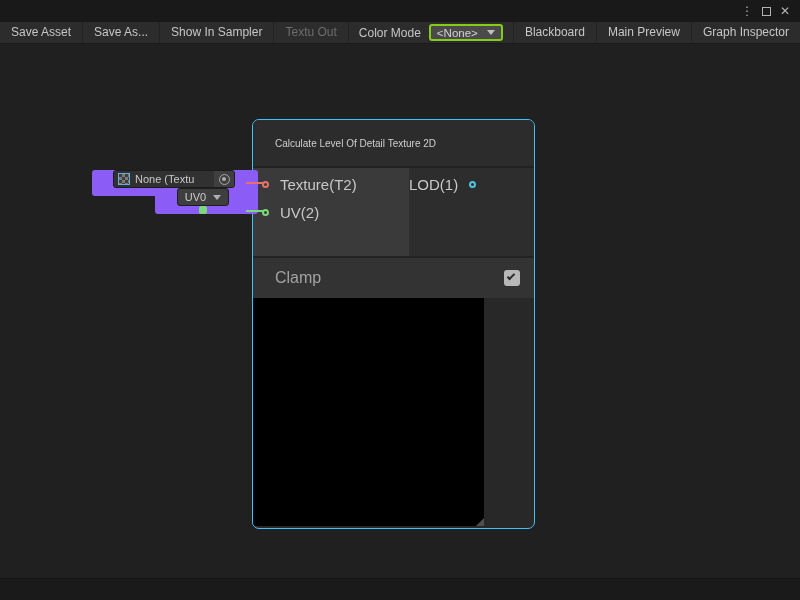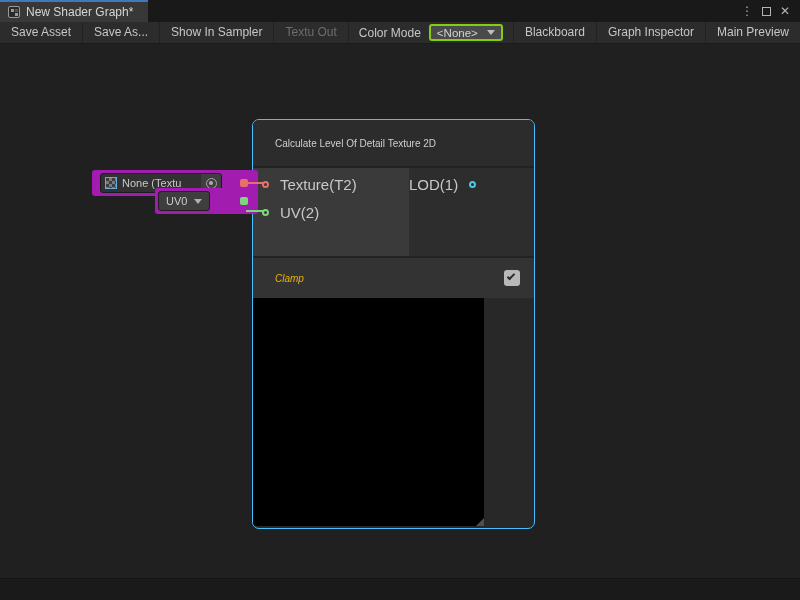--- a/index.html
+++ b/index.html
@@ -30,21 +30,21 @@
 
   
   .canvas { position:relative; flex:1; background:#202020; overflow:hidden; }
 
   
   .wire { position:absolute; height:2px; z-index:6; }
   .wire.red { background:#E8706B; left:246px; top:138px; width:17px; }
   .wire.green { background:#7BD87B; left:246px; top:166px; width:17px; }
 
   
-  .inline-widget { position:absolute; background:#a21caf; border-radius:3px; display:flex; align-items:center; justify-content:space-between; z-index:5; }
+  .inline-widget { position:absolute; background:#8b5cf6; border-radius:3px; display:flex; align-items:center; justify-content:space-between; z-index:5;flex-direction:column; }
   .w-texture { left:92px; top:126px; width:166px; height:26px; padding:0 10px 0 8px; }
   .w-uv { left:155px; top:144px; width:103px; height:26px; padding:0 10px 0 3px; }
   .obj-field { display:flex; align-items:center; height:20px; width:122px; background:#313131; border:1px solid #1c1c1c; border-radius:3px; overflow:hidden; cursor:pointer; }
   .checker-icon { width:12px; height:12px; margin:0 5px 0 4px; flex:0 0 auto; border:1px solid #62AEDC;
     background-image:linear-gradient(45deg,#7a7a7a 25%,transparent 25%,transparent 75%,#7a7a7a 75%),linear-gradient(45deg,#7a7a7a 25%,#3e3e3e 25%,#3e3e3e 75%,#7a7a7a 75%);
     background-size:6px 6px; background-position:0 0,3px 3px; }
   .obj-text { font-size:11px; color:#c8c8c8; white-space:nowrap; overflow:hidden; flex:1; }
   .picker-seg { width:20px; height:20px; background:#3f3f3f; border-radius:0 3px 3px 0; display:flex; align-items:center; justify-content:center; flex:0 0 auto; cursor:pointer; }
   .picker-icon { width:11px; height:11px; border:1.5px solid #a8a8a8; border-radius:50%; position:relative; }
   .picker-icon::after { content:""; position:absolute; left:50%; top:50%; width:3.5px; height:3.5px; margin:-1.75px 0 0 -1.75px; background:#a8a8a8; border-radius:50%; }
@@ -65,62 +65,58 @@
   .ports-out { flex:1; background:#2d2d2d; padding-top:2px; }
   .port-row { height:28px; display:flex; align-items:center; gap:11px; padding-left:9px; }
   .port-row.out { padding-left:0; padding-right:10px; }
   .port-ring { width:7px; height:7px; border-radius:50%; border:2px solid #bbb; flex:0 0 auto; cursor:crosshair; }
   .port-ring.red { border-color:#E8706B; }
   .port-ring.green { border-color:#7BD87B; }
   .port-ring.gray { border-color:#BBBBBB; }
   .port-ring.cyan { border-color:#4FC4DC; }
   .port-label { font-size:15px; color:#c8c8c8; white-space:nowrap; }
   .clamp-row { height:42px; background:#333333; border-top:2px solid #232323; display:flex; align-items:center; padding:0 14px 0 22px; }
-  .clamp-label { flex:1; font-size:10px; color:#eab308;font-style:italic; }
+  .clamp-label { flex:1; font-size:16px; color:#a3a3a3; }
   .checkbox { width:16px; height:16px; background:#b8b8b8; border-radius:3px; position:relative; cursor:pointer; flex:0 0 auto; }
   .checkbox .check { position:absolute; left:3px; top:4px; width:8px; height:4px; border-left:2px solid #2a2a2a; border-bottom:2px solid #2a2a2a; transform:rotate(-45deg); }
   .preview { position:relative; height:228px; }
   .preview-img { position:absolute; left:0; top:0; width:231px; height:228px; background:#000000; }
   .grip { position:absolute; left:223px; top:220px; width:0; height:0; border-style:solid; border-width:0 0 8px 8px; border-color:transparent transparent #4f4f4f transparent; cursor:nwse-resize; }
 
   
   .statusbar { height:22px; background:#1a1a1a; border-top:1px solid #141414; flex:0 0 auto; }
 </style>
 </head>
 <body>
 
 <div class="window">
 
   <div class="tabstrip">
-    <div class="tab">
-      <span class="tab-icon"></span>
-      <span class="tab-label">New Shader Graph*</span>
-    </div>
     <div class="strip-spacer"></div>
     <div class="win-controls">
       <span class="wc">⋮</span>
       <span class="wc wc-max"></span>
       <span class="wc">✕</span>
     </div>
   </div>
 
   <div class="toolbar">
     <div class="tb-btn">Save Asset</div>
     <div class="tb-btn">Save As...</div>
     <div class="tb-btn">Show In Sampler</div>
     <div class="tb-btn disabled">Textu Out</div>
     <div class="tb-spacer"></div>
     <div class="cm-label">Color Mode</div>
     <div class="tb-dropdown">
       <span class="val">&lt;None&gt;</span>
       <span class="arrow-down"></span>
     </div>
     <div class="tb-btn rt">Blackboard</div>
+    <div class="tb-btn rt">Main Preview</div>
     <div class="tb-btn rt">Graph Inspector</div>
-    <div class="tb-btn rt">Main Preview</div>
   </div>
 
   <div class="canvas">
 
     <div class="wire red"></div>
     <div class="wire green"></div>
 
     <div class="inline-widget w-texture">
       <div class="obj-field">
         <span class="checker-icon"></span>

